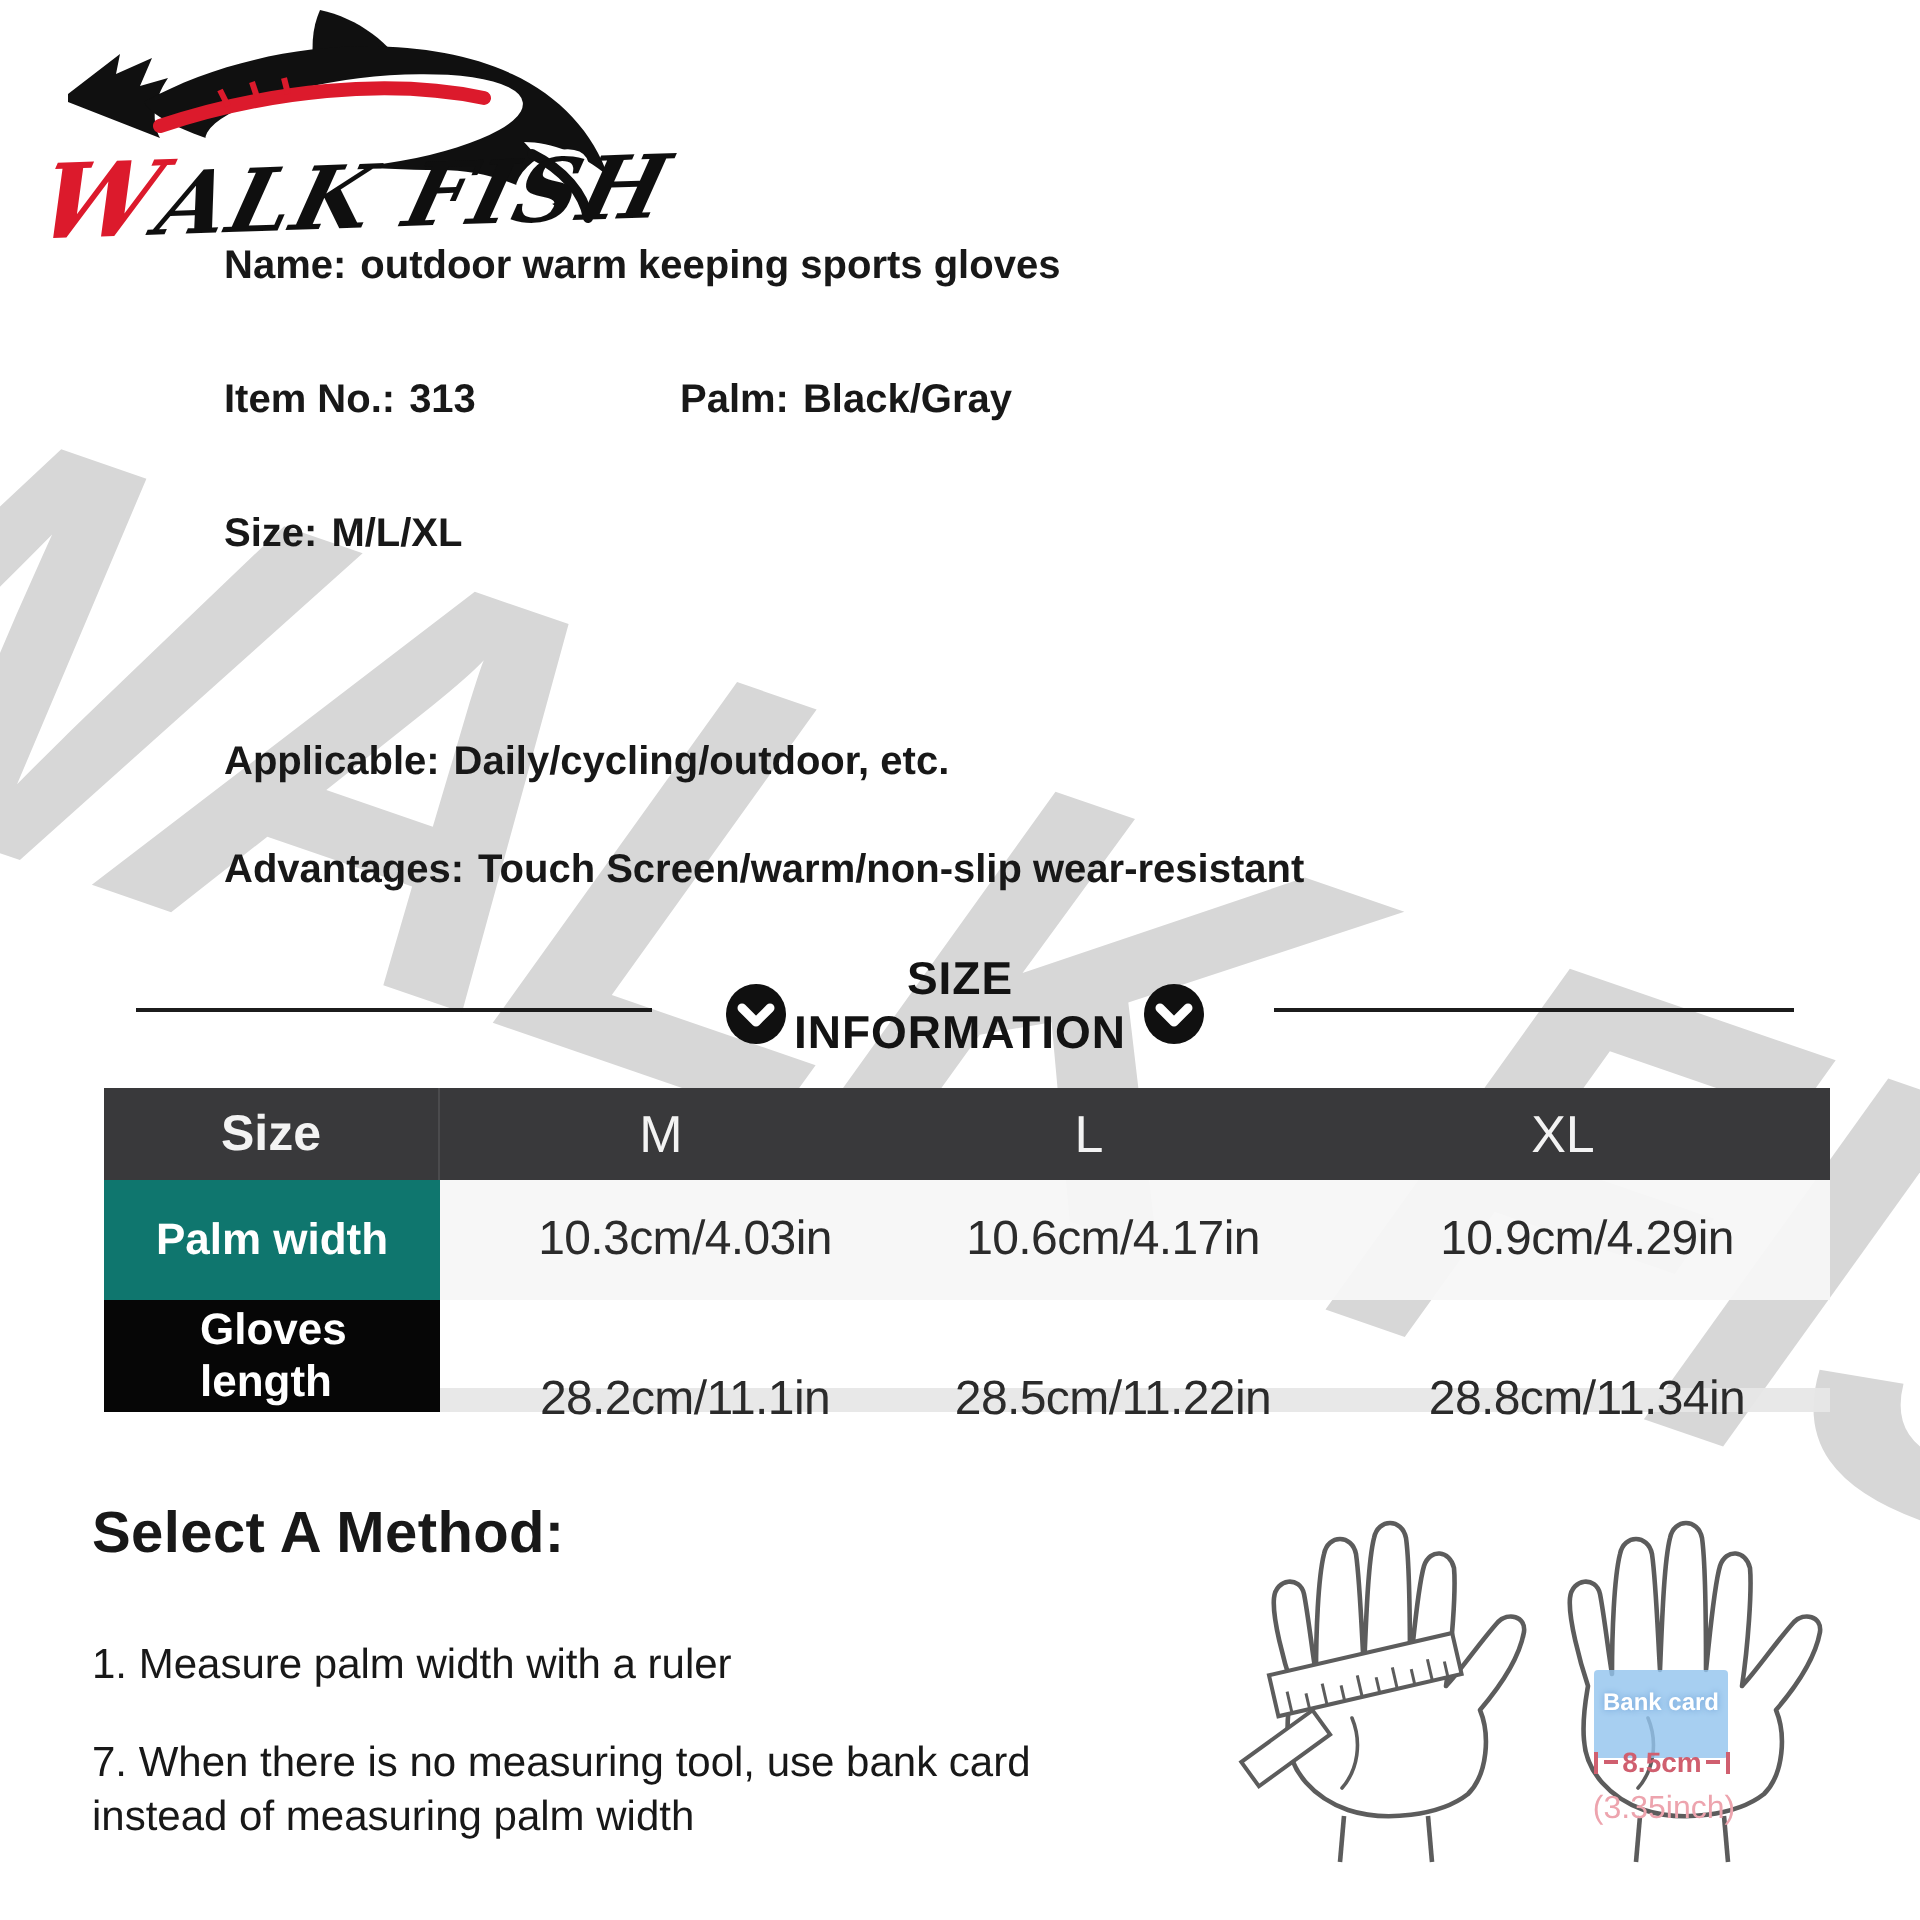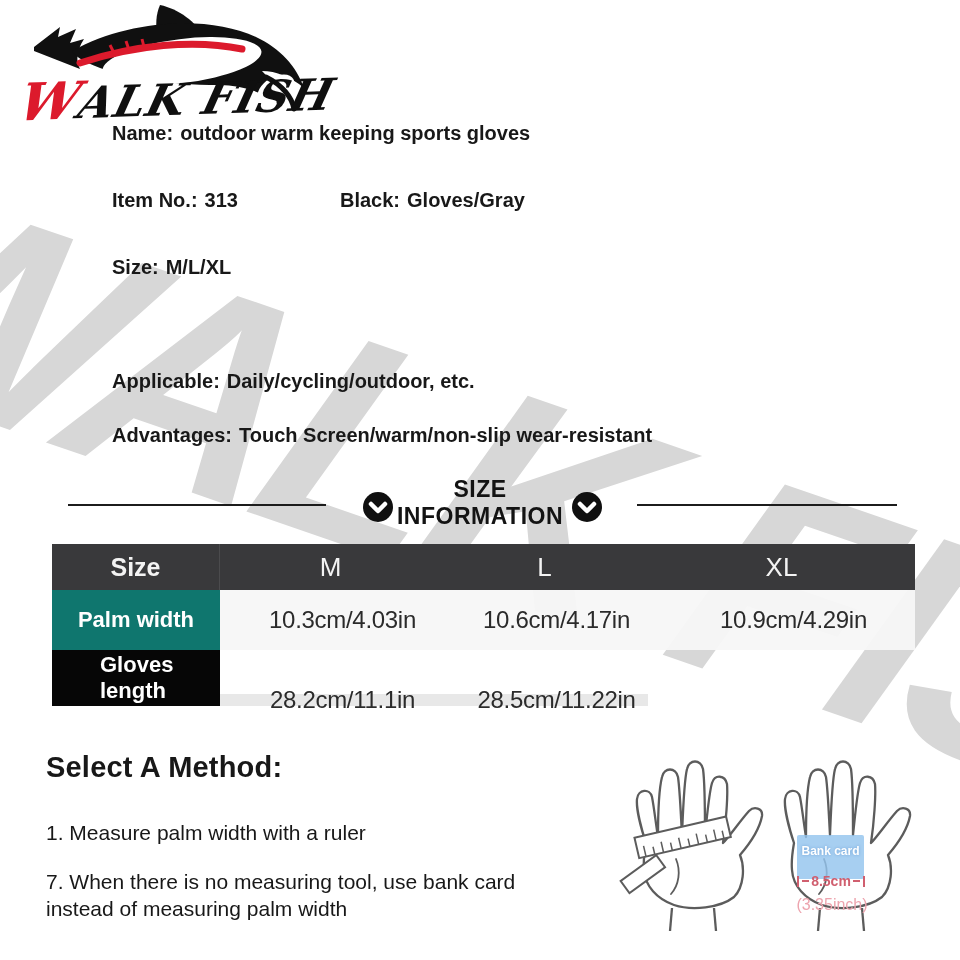--- a/index.html
+++ b/index.html
@@ -111,21 +111,21 @@
     </svg>
     <div class="logo-text">WALK FISH</div>
   </div>
 
   <div class="spec spec-name">
     <span class="lab">Name:</span><span>outdoor warm keeping sports gloves</span>
   </div>
   <div class="spec spec-item" style="position:absolute;">
     <span class="lab">Item No.:</span><span>313</span>
     <span class="spec-color">
-      <span class="lab">Black:</span><span>Gloves/Gray</span>
+      <span class="lab">Palm:</span><span>Black/Gray</span>
     </span>
   </div>
   <div class="spec spec-size">
     <span class="lab">Size:</span><span>M/L/XL</span>
   </div>
   <div class="spec spec-applicable">
     <span class="lab">Applicable:</span><span>Daily/cycling/outdoor, etc.</span>
   </div>
   <div class="spec spec-advantages">
     <span class="lab">Advantages:</span><span>Touch Screen/warm/non-slip wear-resistant</span>
@@ -157,20 +157,21 @@
     <div class="cell th">XL</div>
 
     <div class="cell rl rl-1">Palm width</div>
     <div class="cell td td-1">10.3cm/4.03in</div>
     <div class="cell td td-1">10.6cm/4.17in</div>
     <div class="cell td td-1">10.9cm/4.29in</div>
 
     <div class="cell rl rl-2">Gloves length</div>
     <div class="cell td td-2">28.2cm/11.1in</div>
     <div class="cell td td-2">28.5cm/11.22in</div>
+    <div class="cell td td-2">28.8cm/11.34in</div>
   </div>
 
   <div class="method-title">Select A Method:</div>
   <div class="method-item method-item-1">1. Measure palm width with a ruler</div>
   <div class="method-item method-item-2">7. When there is no measuring tool, use bank card instead of measuring palm width</div>
 
   <svg class="hand-svg hand-1" width="165" height="190" viewBox="0 0 165 190">
     <path d="M 34,96 C 30,84 24,62 25,52 C 26,42 38,41 40,50 C 42,60 44,78 46,90 C 46,70 47,42 50,30 C 52,20 64,20 66,30 C 68,44 69,72 70,88 C 71,64 72,34 75,22 C 77,12 89,12 91,22 C 93,36 93,68 93,88 C 95,70 97,46 100,36 C 103,27 113,28 115,37 C 116,48 114,76 111,96 C 117,90 128,74 137,64 C 142,59 151,61 150,69 C 148,80 140,94 128,108 C 133,120 132,140 122,150 C 108,161 80,164 62,158 C 45,152 33,139 32,123 C 31,112 33,102 34,96 Z" fill="#ffffff" stroke="#5c5c5c" stroke-width="2.3" stroke-linejoin="round"></path>
     <path d="M 64,112 C 69,124 67,138 59,147" fill="none" stroke="#5c5c5c" stroke-width="1.8" stroke-linecap="round"></path>
     <line x1="60" y1="161" x2="58" y2="184" stroke="#5c5c5c" stroke-width="2.3"></line>

